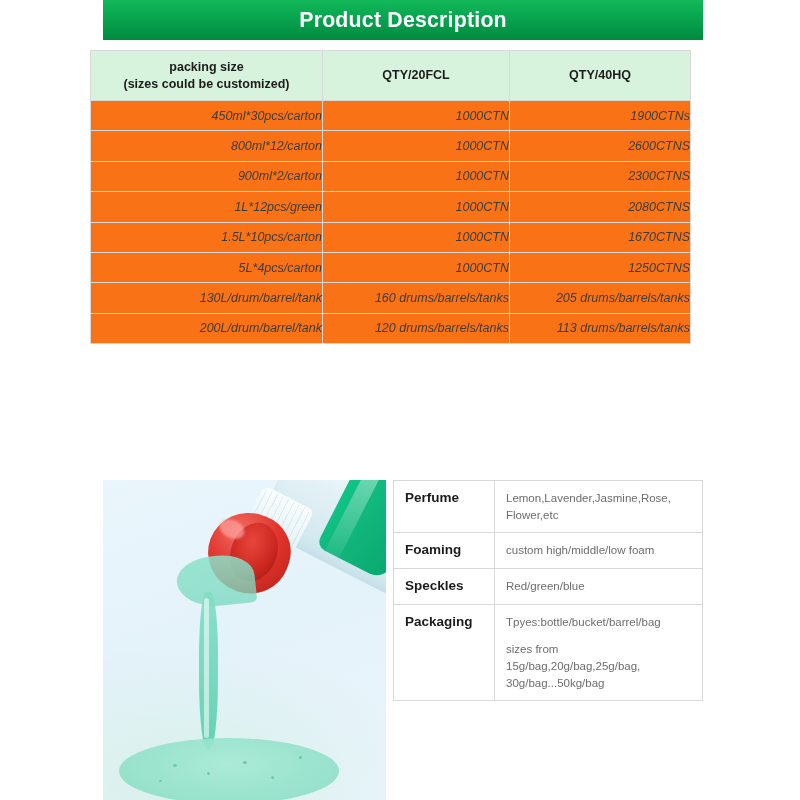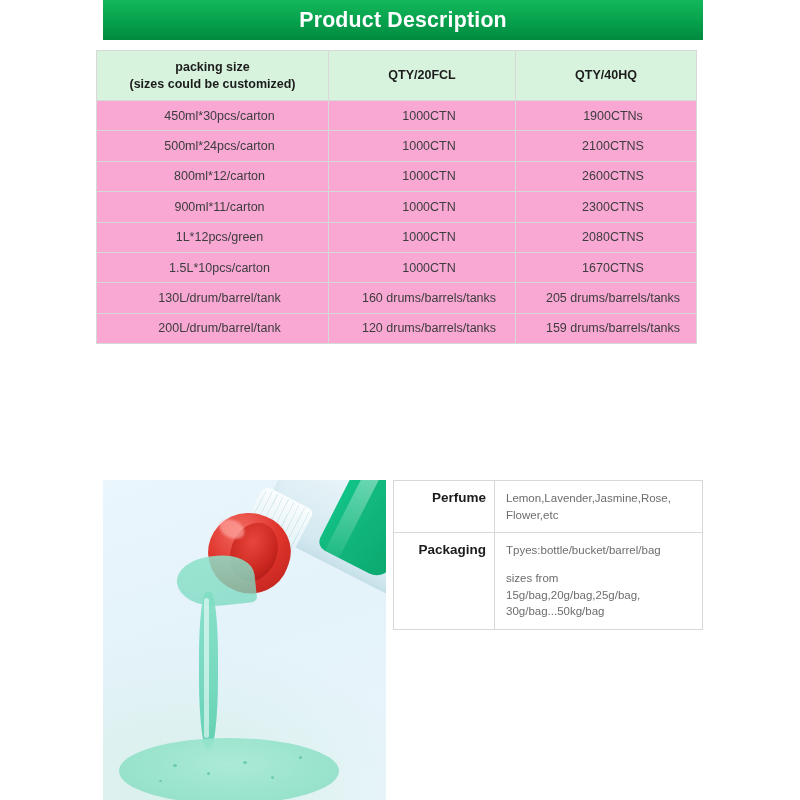--- a/index.html
+++ b/index.html
@@ -24,21 +24,21 @@
     font-size: 22px;
     font-weight: bold;
     letter-spacing: 0.2px;
     font-family: "Liberation Sans", sans-serif;
     transform: scaleX(0.97);
   }
 
   
   .packing-table {
     position: absolute;
-    left: 96px; top: 50px;
+    left: 90px; top: 50px;
     width: 600px;
     border-collapse: collapse;
     table-layout: fixed;
   }
   .packing-table th, .packing-table td {
     border: 1px solid #d8d8d8;
     font-size: 12.5px;
     color: #3c3c3c;
     vertical-align: middle;
   }
@@ -47,22 +47,23 @@
     color: #1c1c1c;
     font-weight: bold;
     height: 50px;
     text-align: center;
     line-height: 1.35;
     font-size: 12.5px;
   }
   .packing-table td {
     height: 30.4px;
     padding-left: 14px;
-    text-align: center;
-    background: #f9a8d4;
+    text-align: right;
+    background: #f97316;
+    font-style: italic;
   }
   .col-a { width: 232px; }
   .col-b { width: 187px; }
   .col-c { width: 181px; }
 
   
   .photo {
     position: absolute;
     left: 103px; top: 480px;
     width: 283px; height: 320px;
@@ -193,21 +194,20 @@
     border: 1px solid #d8d8d8;
     vertical-align: top;
     padding: 9px 8px 9px 11px;
   }
   .spec-label {
     width: 101px;
     font-size: 13.5px;
     font-weight: bold;
     color: #1c1c1c;
     white-space: nowrap;
-    text-align: right;
   }
   .spec-value {
     font-size: 11.5px;
     color: #6d6d6d;
     line-height: 1.45;
   }
   .spec-value .gap { display:block; height: 11px; }
 </style>
 </head>
 <body>
@@ -234,53 +234,53 @@
         <th>QTY/40HQ</th>
       </tr>
     </thead>
     <tbody>
       <tr>
         <td>450ml*30pcs/carton</td>
         <td>1000CTN</td>
         <td>1900CTNs</td>
       </tr>
       <tr>
-        <td>500ml*24pcs/carton</td>
-        <td>1000CTN</td>
-        <td>2100CTNS</td>
-      </tr>
-      <tr>
         <td>800ml*12/carton</td>
         <td>1000CTN</td>
         <td>2600CTNS</td>
       </tr>
       <tr>
-        <td>900ml*11/carton</td>
+        <td>900ml*2/carton</td>
         <td>1000CTN</td>
         <td>2300CTNS</td>
       </tr>
       <tr>
         <td>1L*12pcs/green</td>
         <td>1000CTN</td>
         <td>2080CTNS</td>
       </tr>
       <tr>
         <td>1.5L*10pcs/carton</td>
         <td>1000CTN</td>
         <td>1670CTNS</td>
+      </tr>
+      <tr>
+        <td>5L*4pcs/carton</td>
+        <td>1000CTN</td>
+        <td>1250CTNS</td>
       </tr>
       <tr>
         <td>130L/drum/barrel/tank</td>
         <td>160 drums/barrels/tanks</td>
         <td>205 drums/barrels/tanks</td>
       </tr>
       <tr>
         <td>200L/drum/barrel/tank</td>
         <td>120 drums/barrels/tanks</td>
-        <td>159 drums/barrels/tanks</td>
+        <td>113 drums/barrels/tanks</td>
       </tr>
     </tbody>
   </table>
 
   <div class="photo">
     <div class="photo-bg"></div>
     <div class="bottle"></div>
     <div class="bottle-green"></div>
     <div class="bottle-green-hl"></div>
     <div class="bottle-neck"></div>
@@ -307,20 +307,28 @@
       </colgroup>
     <tbody>
       <tr>
         <td class="spec-label">Perfume</td>
         <td class="spec-value">
           <span>Lemon,Lavender,Jasmine,Rose,</span><br>
           <span>Flower,etc</span>
         </td>
       </tr>
       <tr>
+        <td class="spec-label">Foaming</td>
+        <td class="spec-value">custom high/middle/low foam</td>
+      </tr>
+      <tr>
+        <td class="spec-label">Speckles</td>
+        <td class="spec-value">Red/green/blue</td>
+      </tr>
+      <tr>
         <td class="spec-label">Packaging</td>
         <td class="spec-value">
           <span>Tpyes:bottle/bucket/barrel/bag</span>
           <span class="gap"></span>
           <span>sizes from</span><br>
           <span>15g/bag,20g/bag,25g/bag,</span><br>
           <span>30g/bag...50kg/bag</span>
         </td>
       </tr>
     </tbody>

